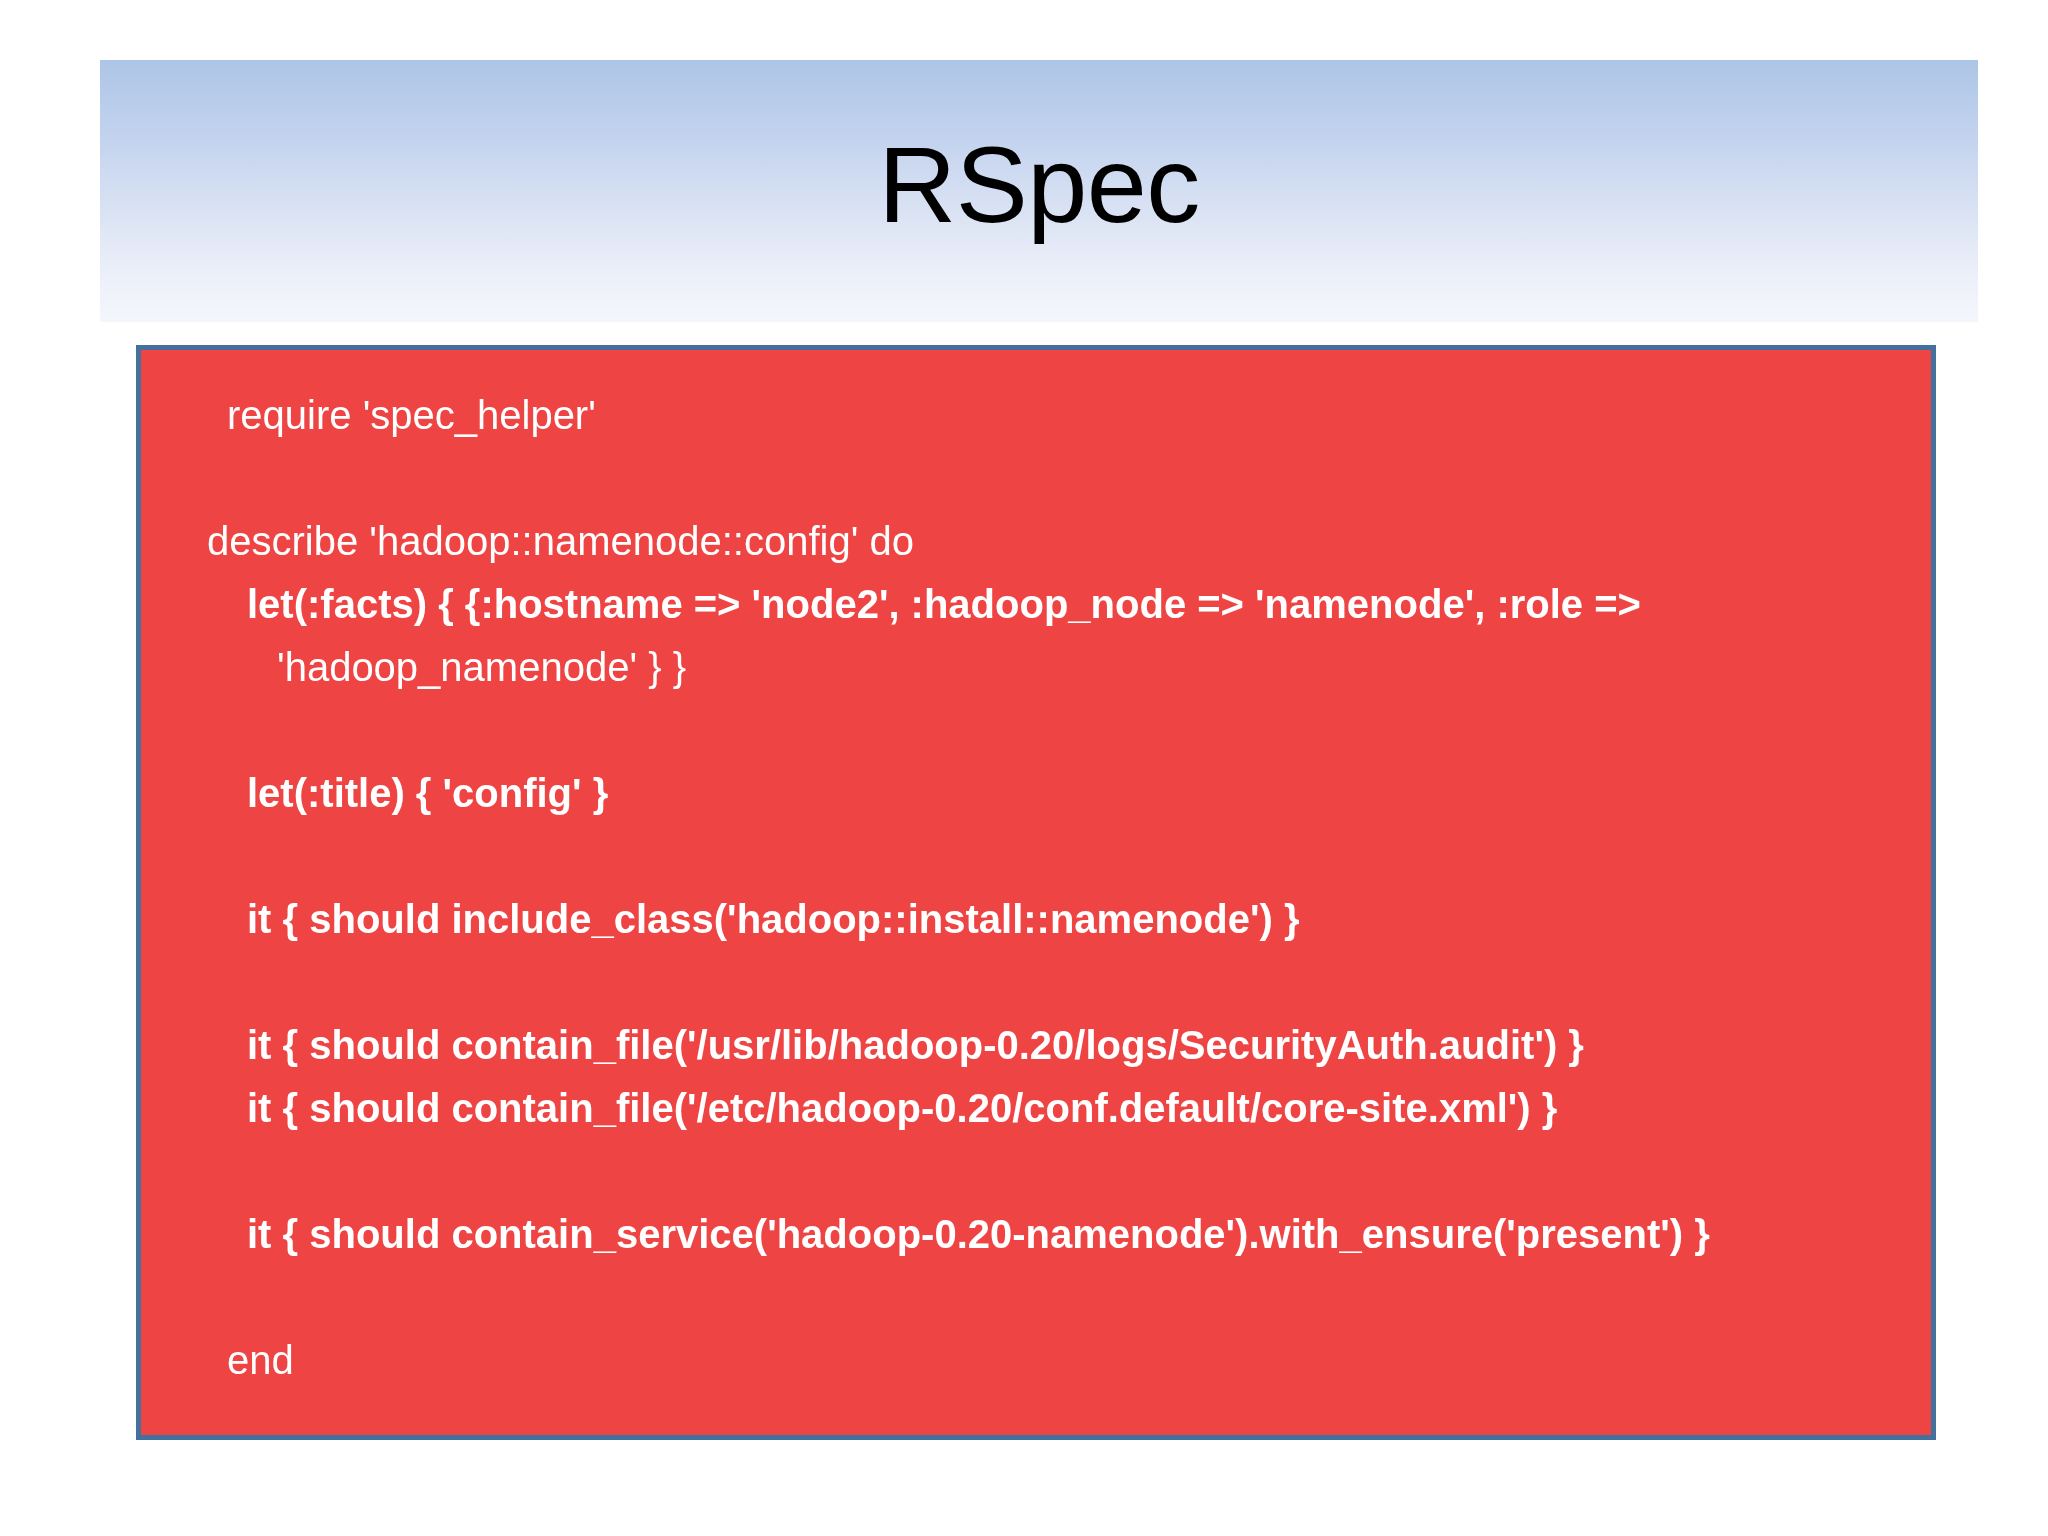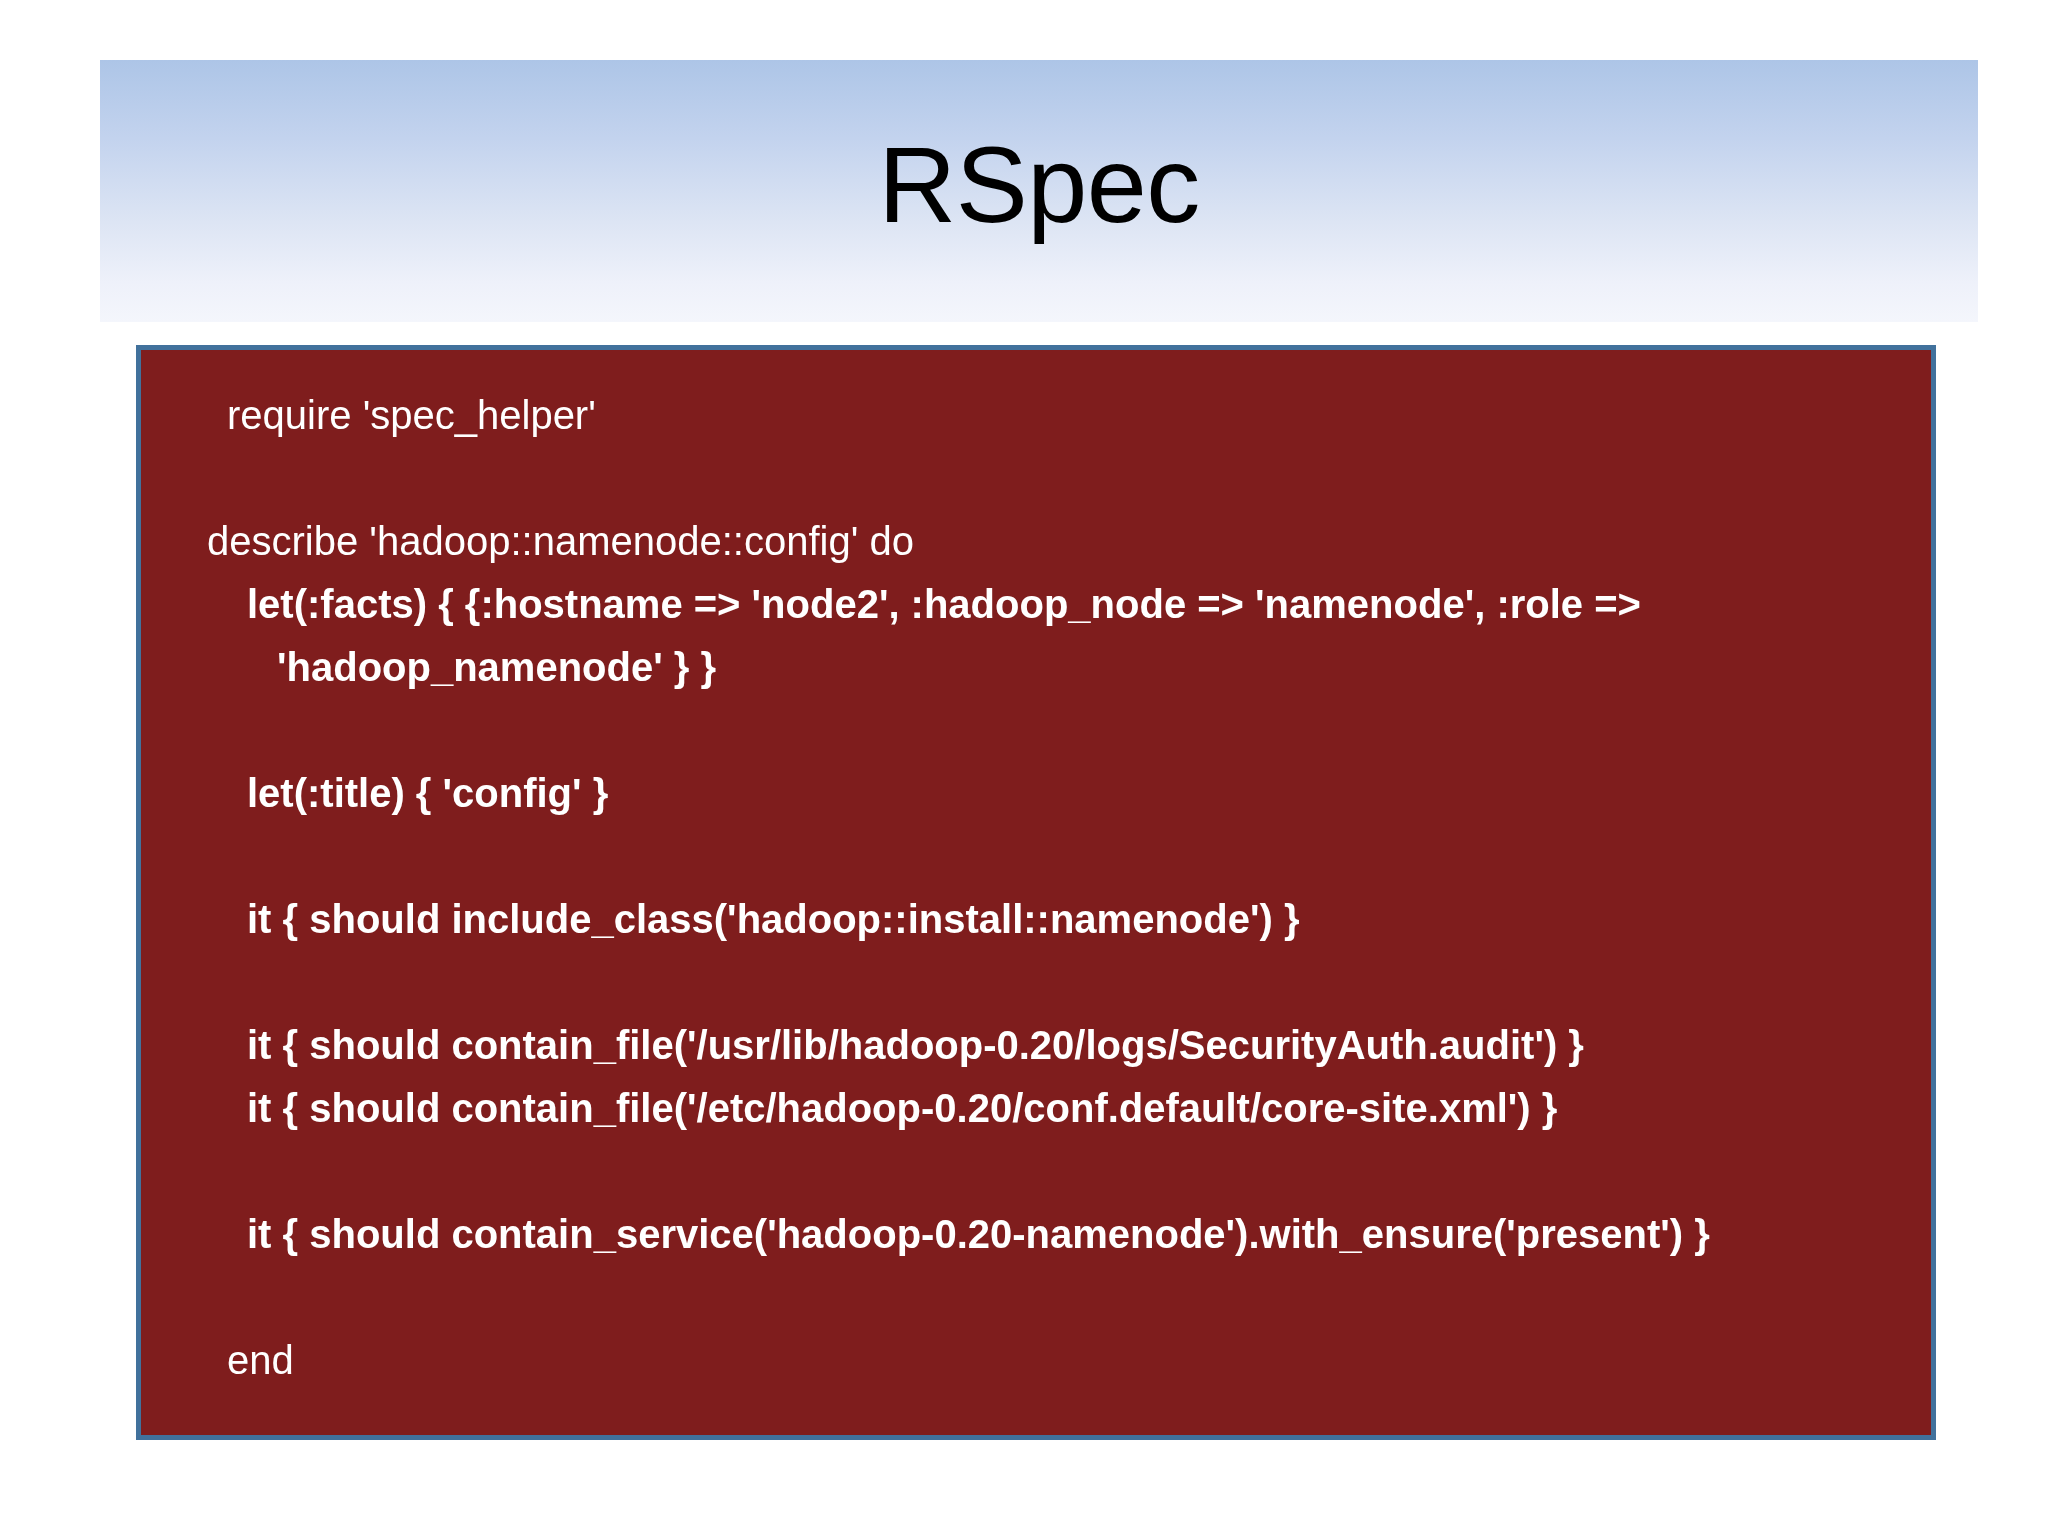--- a/index.html
+++ b/index.html
@@ -71,28 +71,28 @@
   .code-line {
     white-space: pre;
     min-height: 63px;
   }
   .code-line.blank {
     height: 63px;
   }
   .indent-0 { padding-left: 40px; }
   .indent-1 { padding-left: 60px; }
   .indent-2 { padding-left: 80px; font-weight: bold; }
-  .indent-3 { padding-left: 110px; font-weight: bold; }
+  .indent-3 { padding-left: 110px; }
 </style>
 </head>
 <body>
 
 <div id="slide" style="background: rgb(255, 255, 255);">
 
   <div id="title-banner">
     <div id="title-text" style="color: rgb(0, 0, 0);">RSpec</div>
   </div>
 
-  <div id="code-block" style="background: #7f1d1d; border-color: rgb(65, 113, 156);">
+  <div id="code-block" style="background: #ef4444; border-color: rgb(65, 113, 156);">
     <div id="code-lines" style="color: rgb(255, 255, 255);"><div class="code-line indent-1">require 'spec_helper'</div><div class="code-line indent-0 blank"></div><div class="code-line indent-0">describe 'hadoop::namenode::config' do</div><div class="code-line indent-2">let(:facts) { {:hostname =&gt; 'node2', :hadoop_node =&gt; 'namenode', :role =&gt;</div><div class="code-line indent-3">'hadoop_namenode' } }</div><div class="code-line indent-0 blank"></div><div class="code-line indent-2">let(:title) { 'config' }</div><div class="code-line indent-0 blank"></div><div class="code-line indent-2">it { should include_class('hadoop::install::namenode') }</div><div class="code-line indent-0 blank"></div><div class="code-line indent-2">it { should contain_file('/usr/lib/hadoop-0.20/logs/SecurityAuth.audit') }</div><div class="code-line indent-2">it { should contain_file('/etc/hadoop-0.20/conf.default/core-site.xml') }</div><div class="code-line indent-0 blank"></div><div class="code-line indent-2">it { should contain_service('hadoop-0.20-namenode').with_ensure('present') }</div><div class="code-line indent-0 blank"></div><div class="code-line indent-1">end</div></div>
   </div>
 
 </div>
 
 </body></html>

